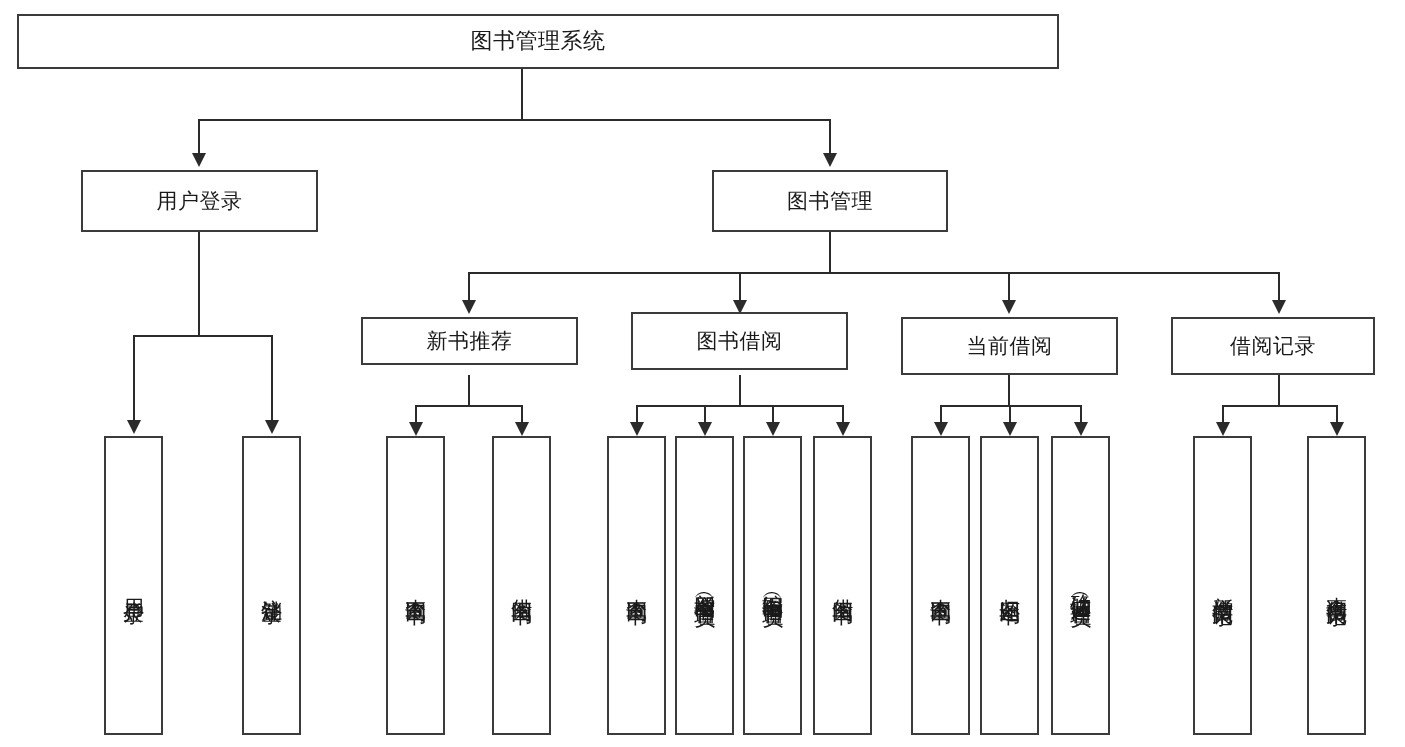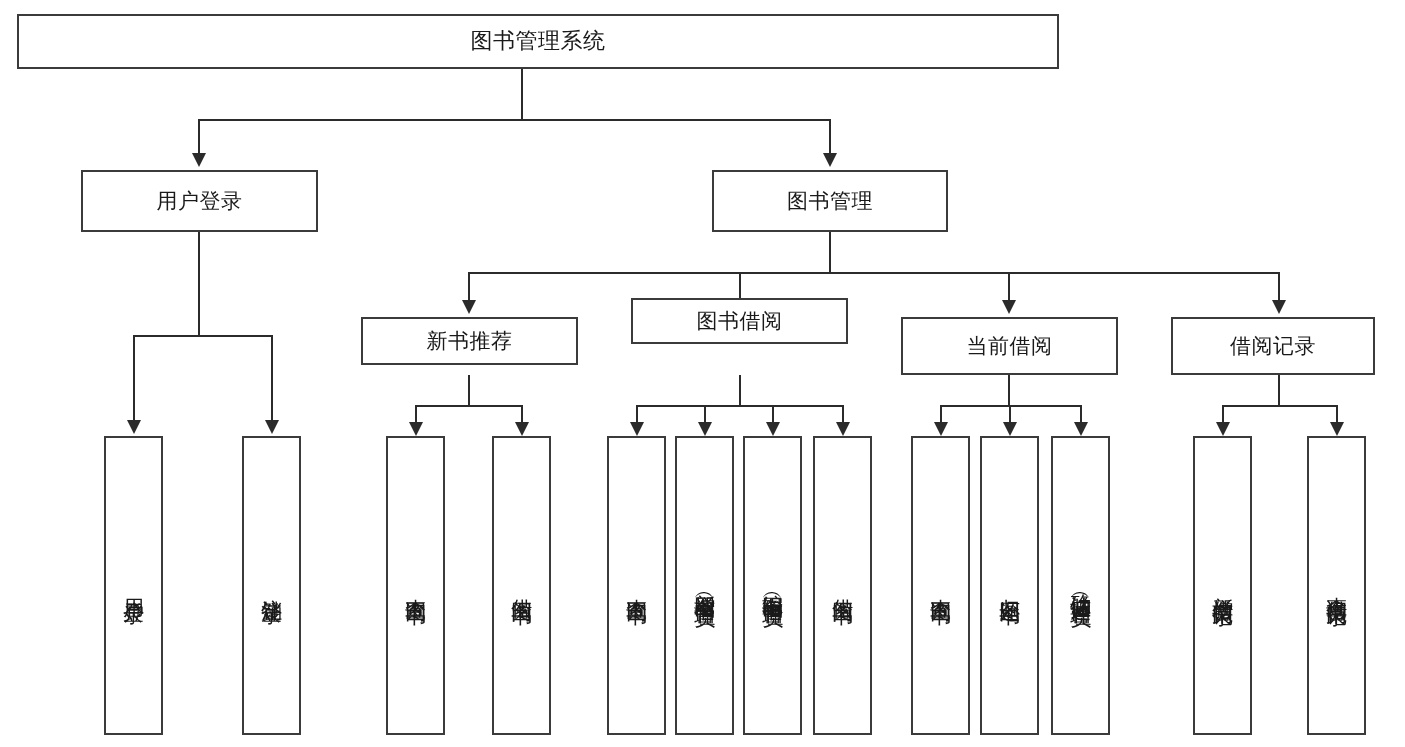--- a/index.html
+++ b/index.html
@@ -114,21 +114,21 @@
   <div class="edge v" style="left:739px; top:272px; width:2px; height:30px;"></div>
   <div class="arrow" style="left:733px; top:300px;"></div>
   <div class="edge v" style="left:1008px; top:272px; width:2px; height:30px;"></div>
   <div class="arrow" style="left:1002px; top:300px;"></div>
   <div class="edge v" style="left:1278px; top:272px; width:2px; height:30px;"></div>
   <div class="arrow" style="left:1272px; top:300px;"></div>
 
   <div class="node horiz" style="left:361px; top:317px; width:217px; height:48px;">
     <span>新书推荐</span>
   </div>
-  <div class="node horiz" style="left:631px; top:298px; width:217px; height:46px;">
+  <div class="node horiz" style="left:631px; top:312px; width:217px; height:58px;">
     <span>图书借阅</span>
   </div>
   <div class="node horiz" style="left:901px; top:317px; width:217px; height:58px;">
     <span>当前借阅</span>
   </div>
   <div class="node horiz" style="left:1171px; top:317px; width:204px; height:58px;">
     <span>借阅记录</span>
   </div>
 
   <div class="edge v" style="left:468px; top:375px; width:2px; height:31px;"></div>

